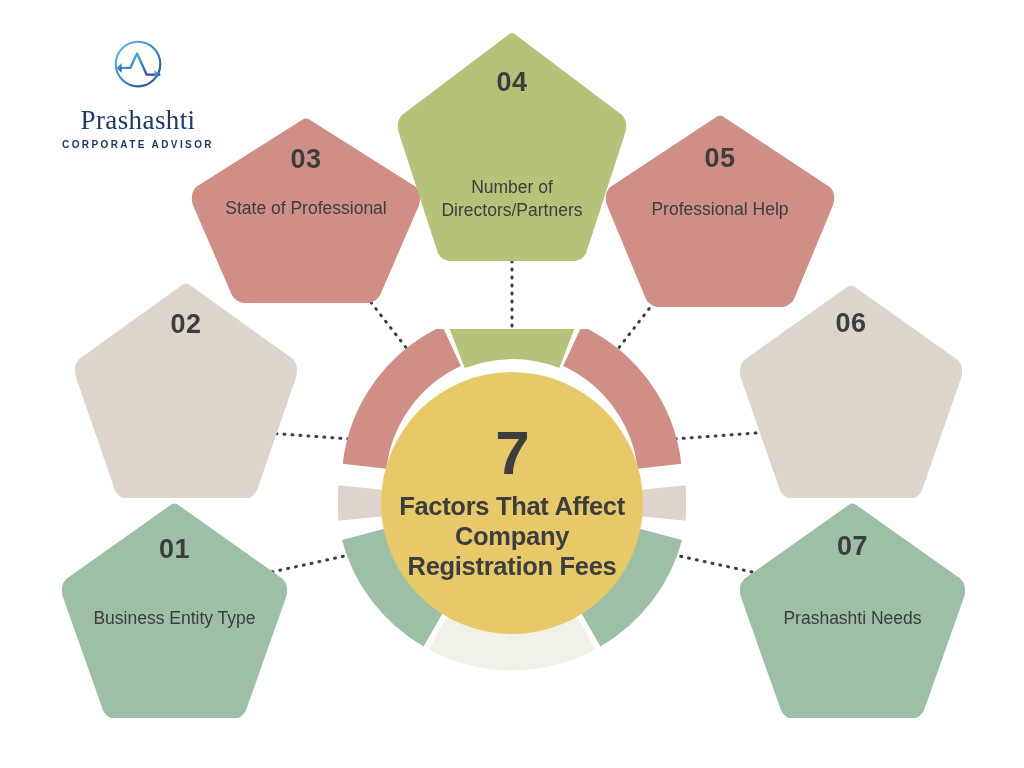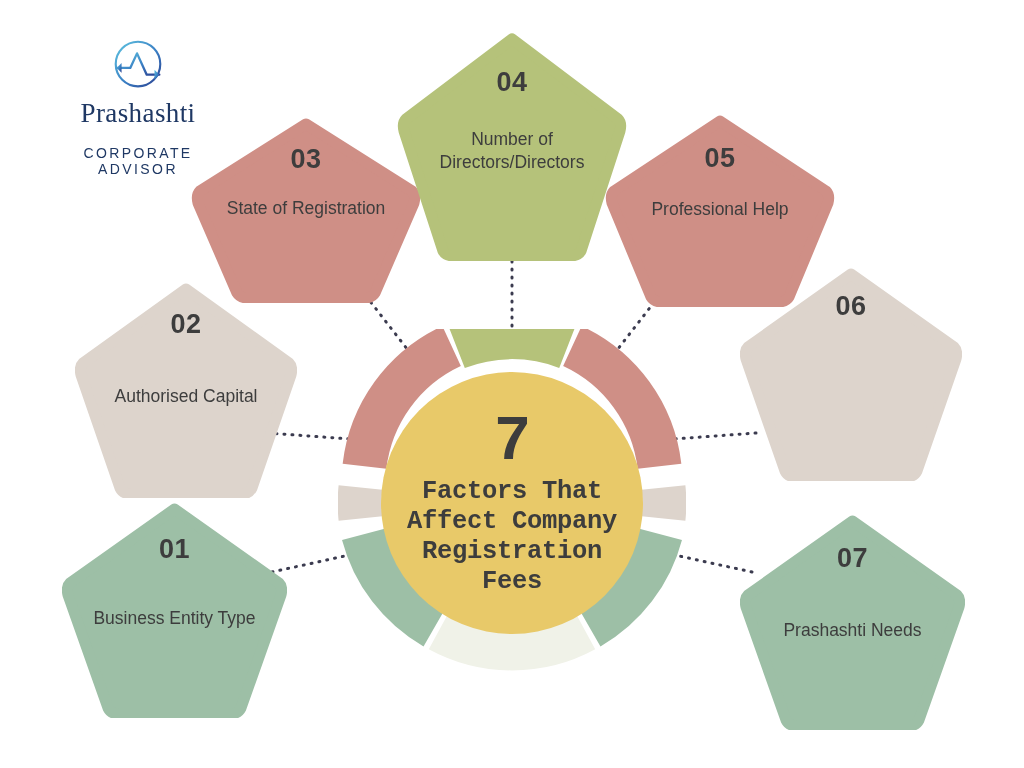--- a/index.html
+++ b/index.html
@@ -31,29 +31,29 @@
     height: 62px;
     margin: 0 auto 2px auto;
     display: block;
   }
   #logo .brand {
     font-family: "Liberation Serif", serif;
     font-size: 27px;
     letter-spacing: 0.4px;
     color: #1f3864;
     line-height: 1;
-    margin-top: 4px;
+    margin-top: 11px;
   }
   #logo .sub {
     font-family: "Liberation Sans", sans-serif;
-    font-size: 14px;
+    font-size: 10px;
     letter-spacing: 2.4px;
     color: #1f3864;
-    margin-top: 18px;
-    font-weight: 400;
+    margin-top: 5px;
+    font-weight: 700;
   }
 
   
   #donut {
     position: absolute;
     left: 338px;
     top: 329px;
     width: 348px;
     height: 348px;
   }
@@ -80,21 +80,20 @@
     color: #3d3d3d;
     letter-spacing: -1px;
   }
   #hub .hub-title {
     font-size: 25.5px;
     font-weight: bold;
     line-height: 1.17;
     color: #3d3d3d;
     margin-top: 9px;
     letter-spacing: -0.3px;
-    font-family: Liberation Mono, monospace;
   }
 
   
   #connectors {
     position: absolute;
     left: 0;
     top: 0;
     width: 1024px;
     height: 768px;
     pointer-events: none;
@@ -214,64 +213,63 @@
     <div class="label" style="margin-top:44px; max-width:170px;">Business Entity Type</div>
   </div>
 </div>
 
 <div class="pent" style="left:75px; top:283px; width:222px; height:215px;">
   <svg class="shape" viewBox="0 0 222 215" preserveAspectRatio="none">
     <path d="M111 6 L214 80 Q218 84 216 92 L177 205 Q174 211 166 211 L56 211 Q48 211 45 205 L6 92 Q4 84 8 80 Z" fill="#ddd4cc" stroke="#ddd4cc" stroke-width="11" stroke-linejoin="round"></path>
   </svg>
   <div class="content" style="padding-top:28px;">
     <div class="num">02</div>
-    <div class="label" style="margin-top:47px; max-width:165px;">Authorised Capital</div>
   </div>
 </div>
 
 <div class="pent" style="left:190px; top:118px; width:232px; height:185px;">
   <svg class="shape" viewBox="0 0 232 185" preserveAspectRatio="none">
     <path d="M116 6 L222 73 Q226 77 224 85 L185 175 Q182 180 174 180 L58 180 Q50 180 47 175 L8 85 Q6 77 10 73 Z" fill="#cf8f86" stroke="#cf8f86" stroke-width="11" stroke-linejoin="round"></path>
   </svg>
   <div class="content" style="padding-top:28px;">
     <div class="num">03</div>
-    <div class="label" style="margin-top:24px; max-width:175px;">State of Registration</div>
+    <div class="label" style="margin-top:24px; max-width:175px;">State of Professional</div>
   </div>
 </div>
 
 <div class="pent" style="left:396px; top:33px; width:232px; height:228px;">
   <svg class="shape" viewBox="0 0 232 228" preserveAspectRatio="none">
     <path d="M116 6 L222 86 Q226 90 224 98 L185 218 Q182 223 174 223 L58 223 Q50 223 47 218 L8 98 Q6 90 10 86 Z" fill="#b5c27a" stroke="#b5c27a" stroke-width="11" stroke-linejoin="round"></path>
   </svg>
-  <div class="content" style="padding-top:36px;">
+  <div class="content" style="padding-top:36px;gap:48px;">
     <div class="num">04</div>
-    <div class="label" style="margin-top:32px; max-width:200px;">Number of Directors/Directors</div>
+    <div class="label" style="margin-top:32px; max-width:200px;">Number of Directors/Partners</div>
   </div>
 </div>
 
 <div class="pent" style="left:604px; top:115px; width:232px; height:192px;">
   <svg class="shape" viewBox="0 0 232 192" preserveAspectRatio="none">
     <path d="M116 6 L222 76 Q226 80 224 88 L185 182 Q182 187 174 187 L58 187 Q50 187 47 182 L8 88 Q6 80 10 76 Z" fill="#cf8f86" stroke="#cf8f86" stroke-width="11" stroke-linejoin="round"></path>
   </svg>
   <div class="content" style="padding-top:30px;align-items:center;">
     <div class="num">05</div>
     <div class="label" style="margin-top:26px; max-width:175px;">Professional Help</div>
   </div>
 </div>
 
-<div class="pent" style="left:740px; top:268px; width:222px; height:213px;">
+<div class="pent" style="left:740px; top:285px; width:222px; height:213px;">
   <svg class="shape" viewBox="0 0 222 213" preserveAspectRatio="none">
     <path d="M111 6 L214 79 Q218 83 216 91 L177 203 Q174 209 166 209 L56 209 Q48 209 45 203 L6 91 Q4 83 8 79 Z" fill="#ddd4cc" stroke="#ddd4cc" stroke-width="11" stroke-linejoin="round"></path>
   </svg>
   <div class="content" style="padding-top:25px;">
     <div class="num">06</div>
   </div>
 </div>
 
-<div class="pent" style="left:740px; top:515px; width:225px; height:215px;">
+<div class="pent" style="left:740px; top:503px; width:225px; height:215px;">
   <svg class="shape" viewBox="0 0 225 215" preserveAspectRatio="none">
     <path d="M112.5 6 L217 80 Q221 84 219 92 L179 205 Q176 211 168 211 L57 211 Q49 211 46 205 L6 92 Q4 84 8 80 Z" fill="#9dbfa6" stroke="#9dbfa6" stroke-width="11" stroke-linejoin="round"></path>
   </svg>
   <div class="content" style="padding-top:30px;">
     <div class="num">07</div>
     <div class="label" style="margin-top:47px; max-width:175px;">Prashashti Needs</div>
   </div>
 </div>
 
 </body></html>

